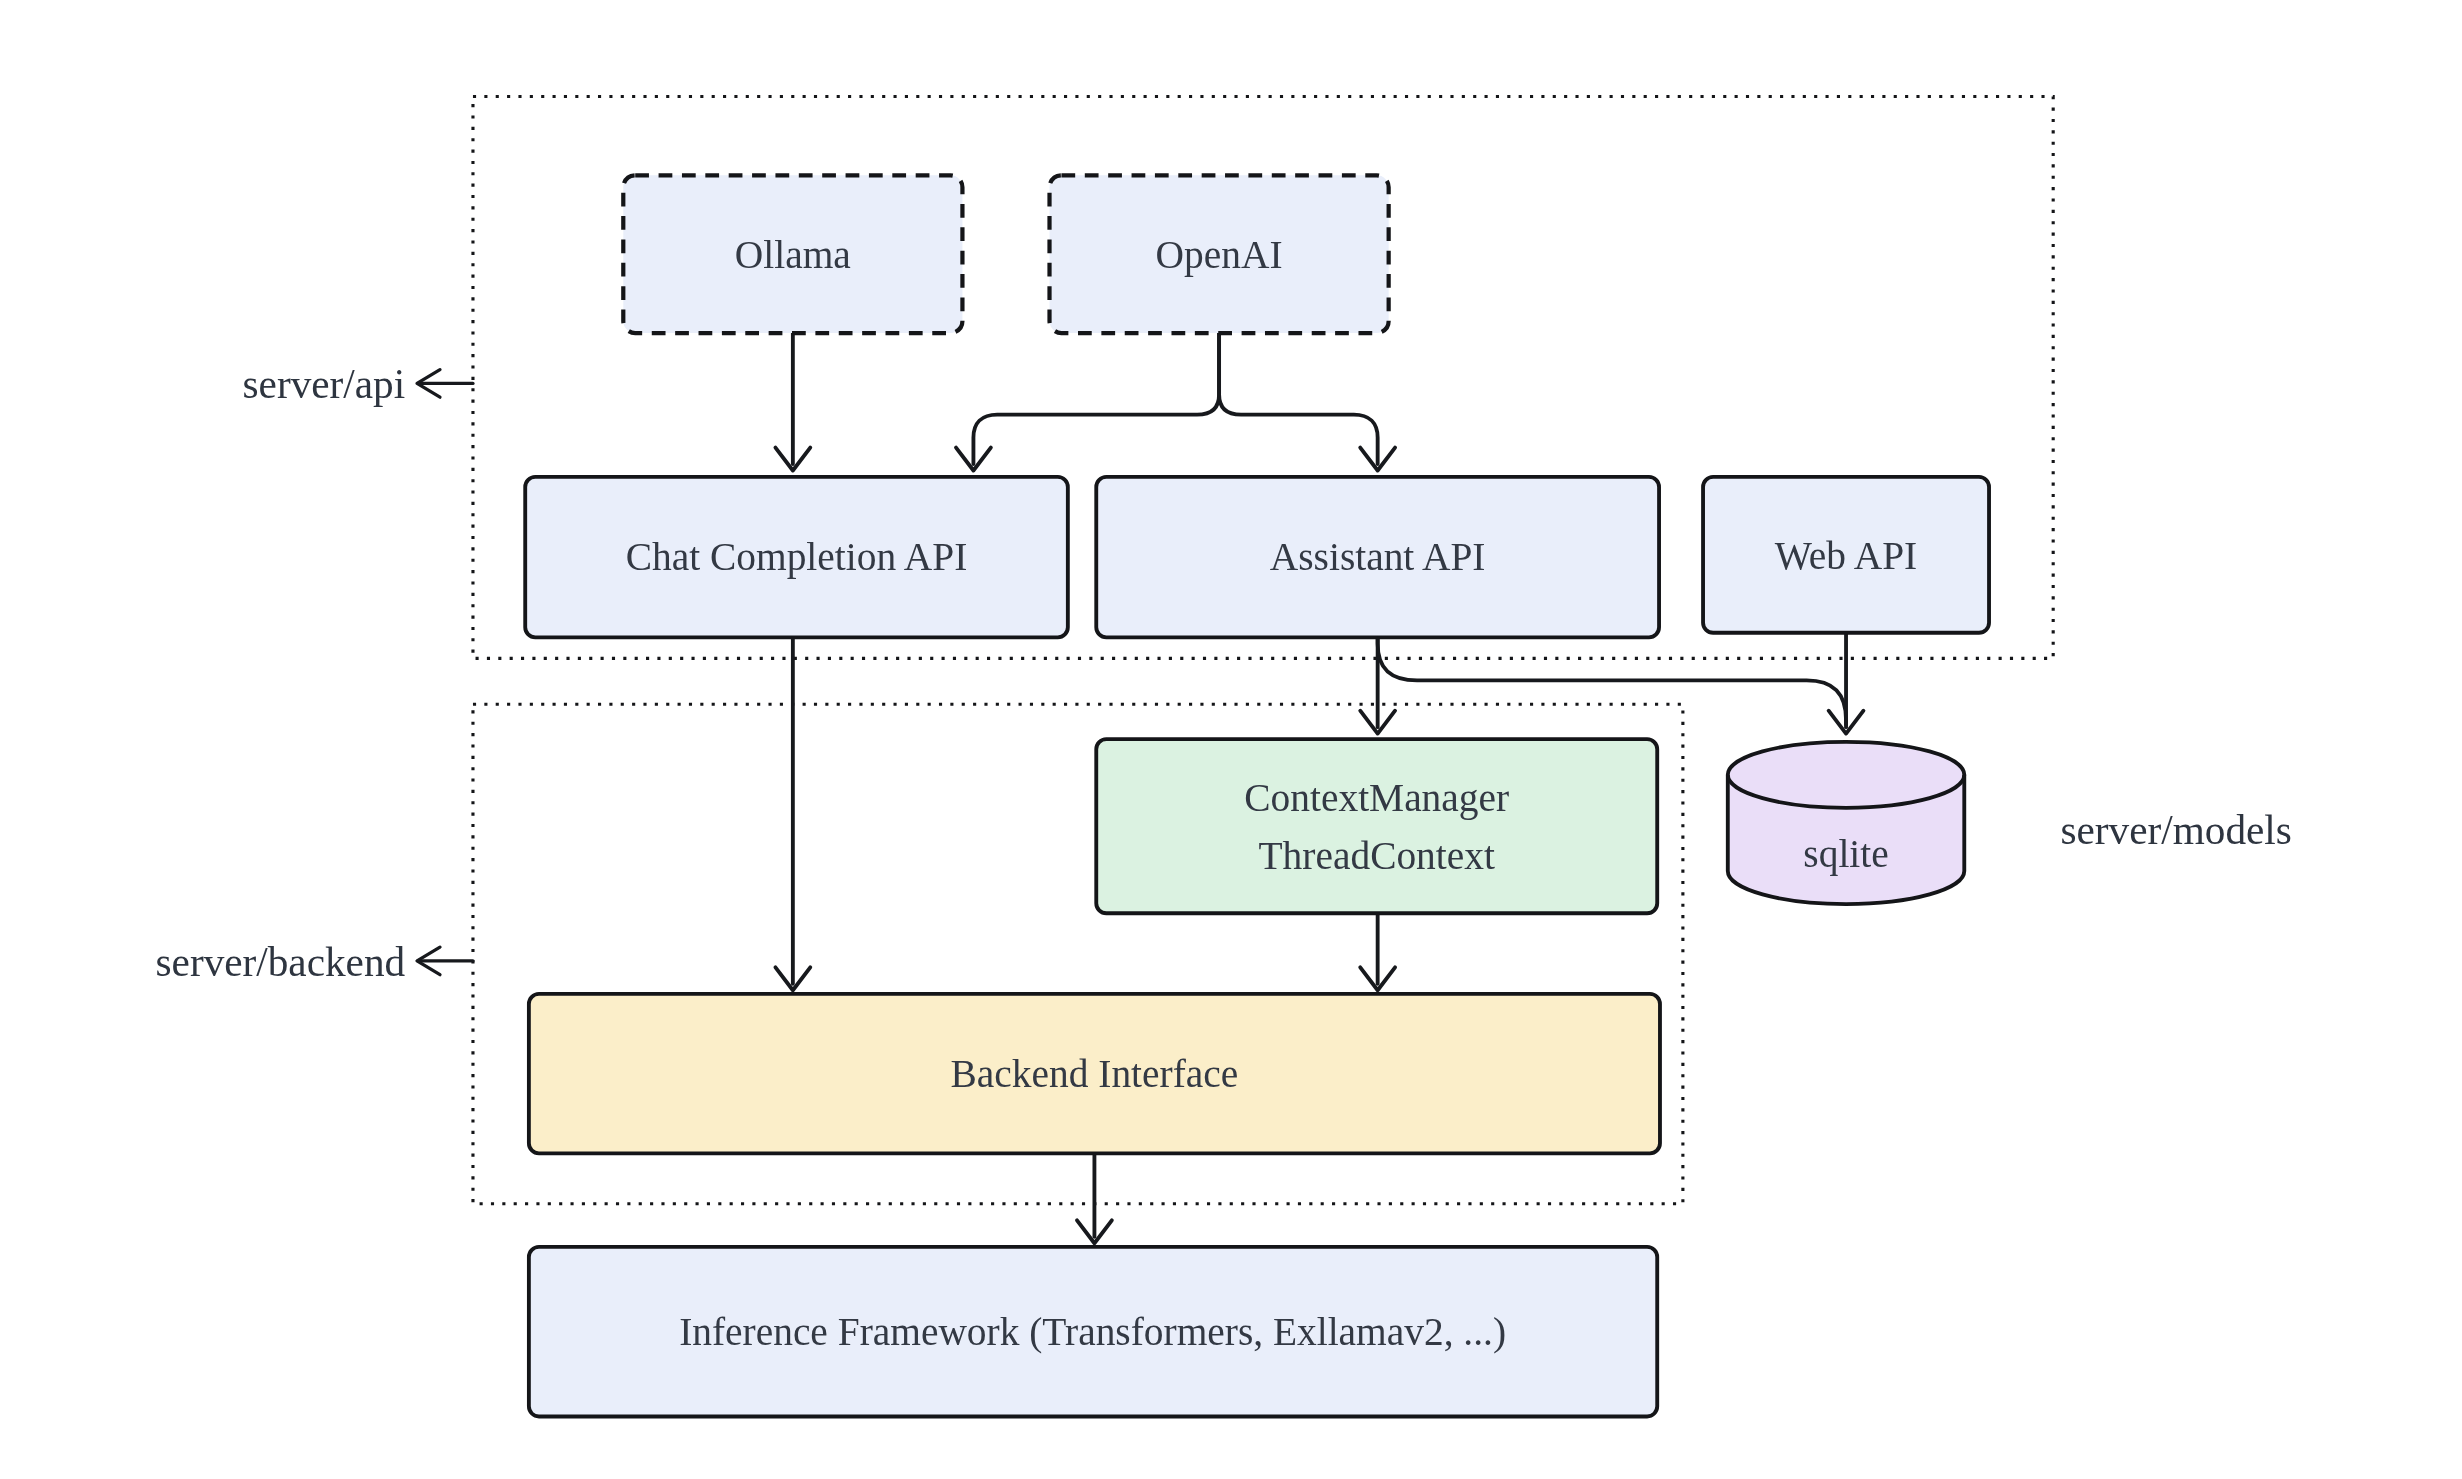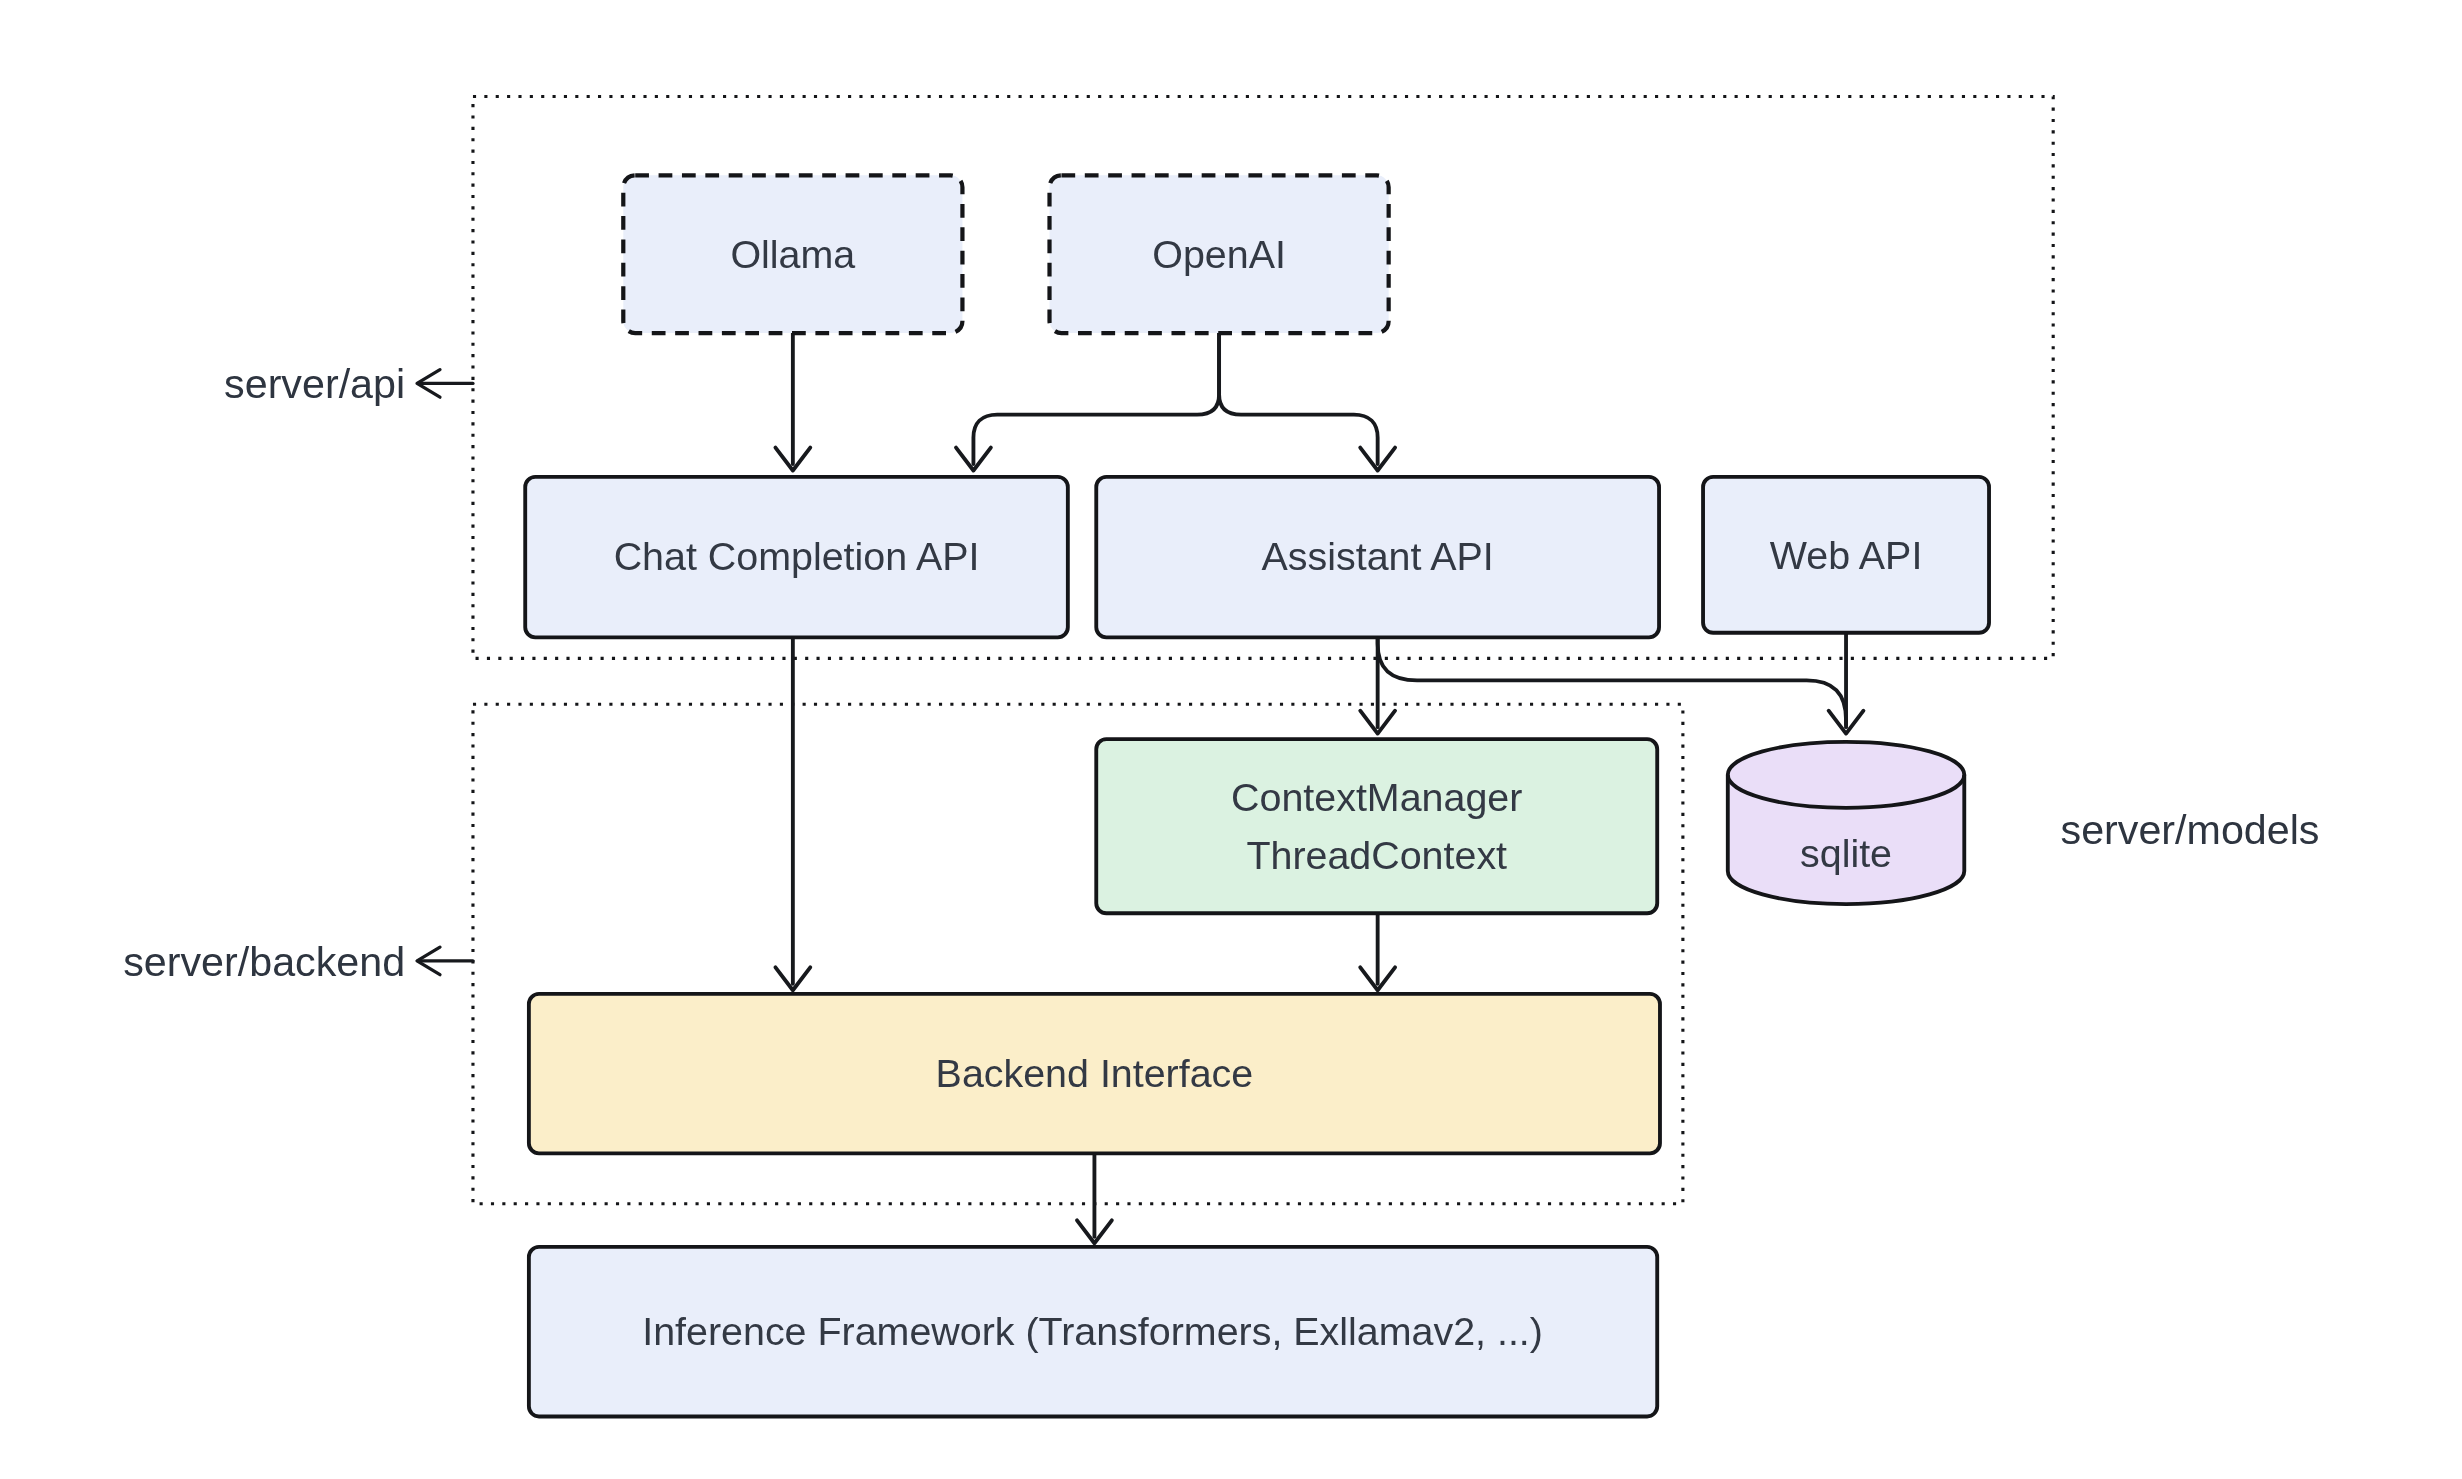--- a/index.html
+++ b/index.html
@@ -1,21 +1,21 @@
 <!DOCTYPE html>
 <html style="font-size:14.7px"><head>
 <meta charset="utf-8">
 <style>
   html, body { margin: 0; padding: 0; background: #ffffff; }
   .stage {
     position: relative;
     width: 2462px;
     height: 1480px;
     background: #ffffff;
-    font-family: Liberation Sans, sans-serif;
+    font-family: Liberation Serif, serif;
   }
   svg { display: block; }
 
   
   .container-rect {
     fill: none;
     stroke: #141518;
     stroke-width: 3.4;
     stroke-dasharray: 3.4 9;
     stroke-linecap: butt;

